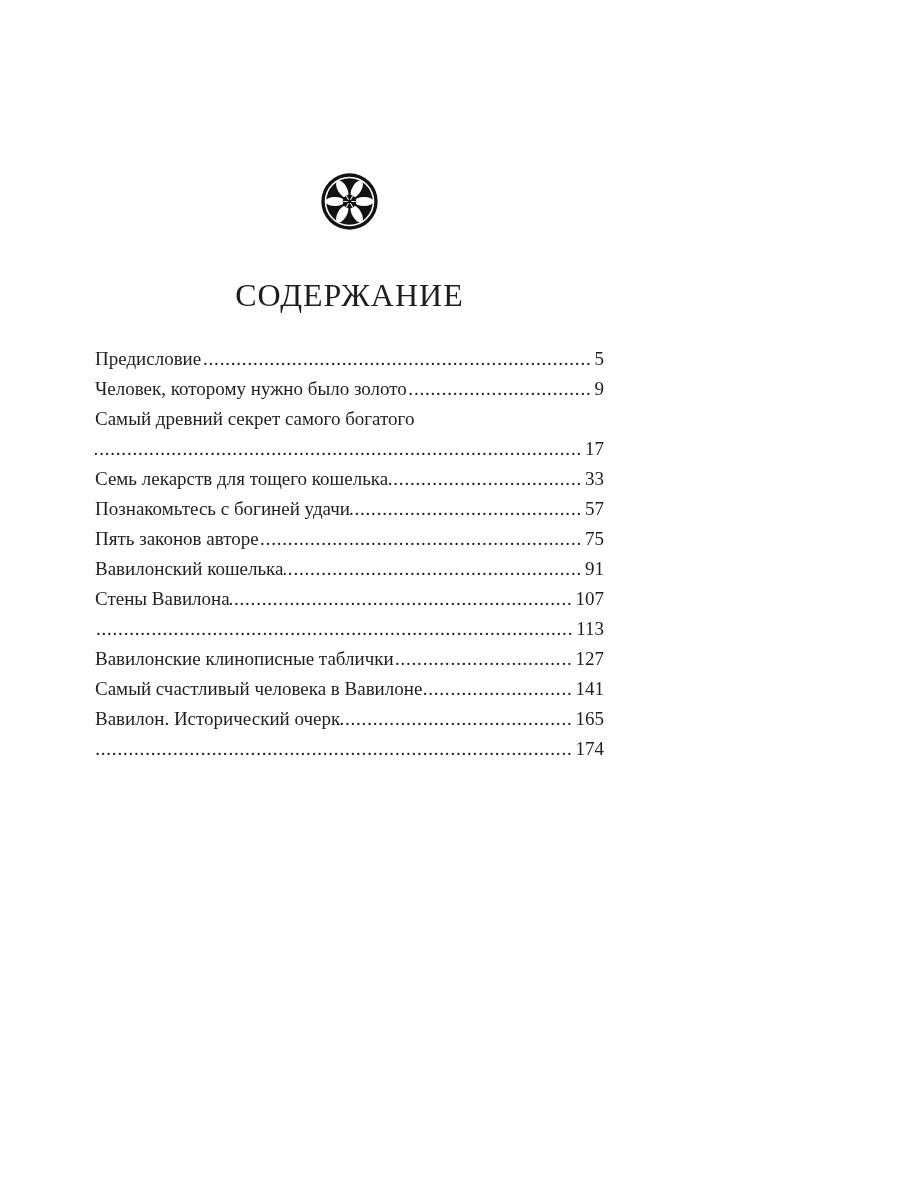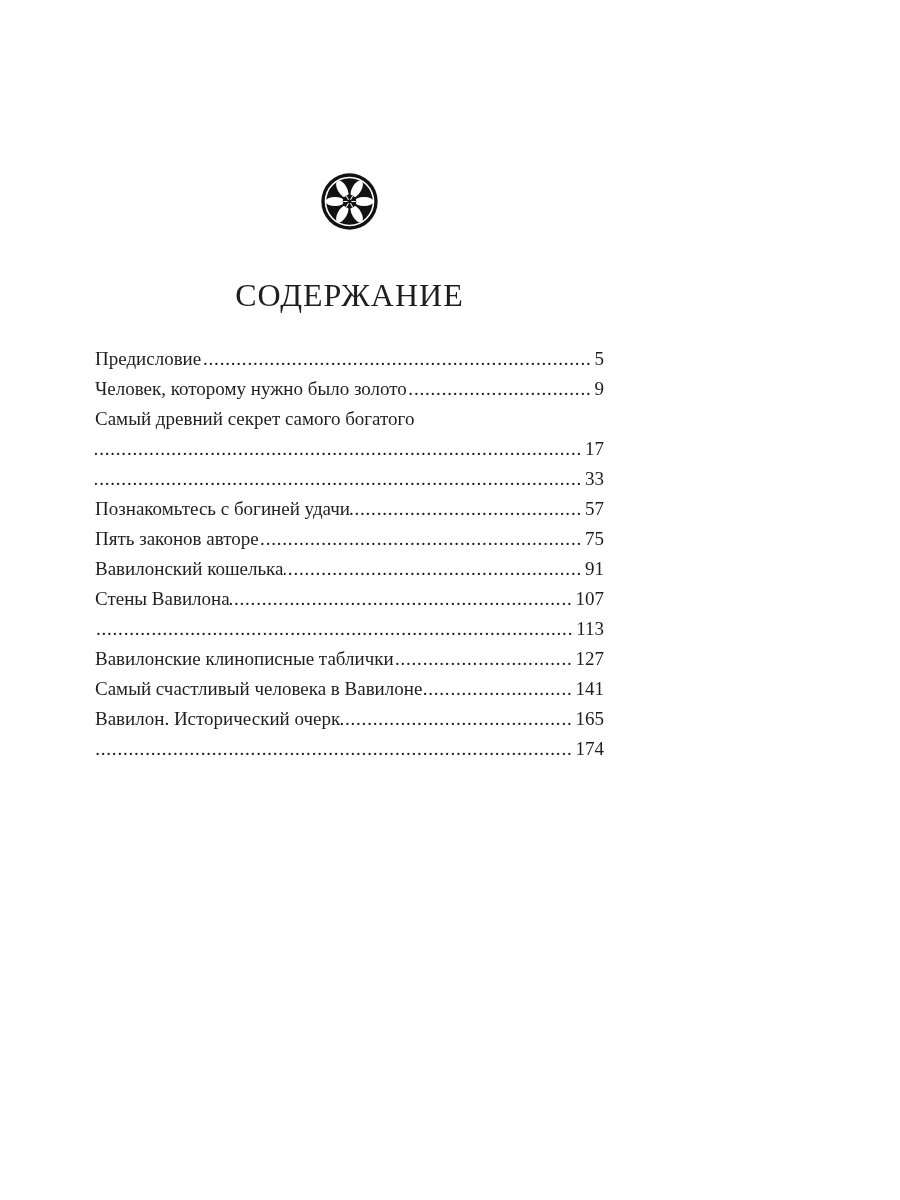--- a/index.html
+++ b/index.html
@@ -112,20 +112,21 @@
     <span class="toc-text">Самый древний секрет самого богатого</span>
 
   </div>
 
   <div class="toc-row">
     <span class="toc-leader" aria-hidden="true">..........................................................................................</span>
     <span class="toc-page">17</span>
   </div>
 
   <div class="toc-row">
+    <span class="toc-text">Семь лекарств для тощего кошелька</span>
     <span class="toc-leader" aria-hidden="true">..........................................................................................</span>
     <span class="toc-page">33</span>
   </div>
 
   <div class="toc-row">
     <span class="toc-text">Познакомьтесь с богиней удачи</span>
     <span class="toc-leader" aria-hidden="true">..........................................................................................</span>
     <span class="toc-page">57</span>
   </div>
 

